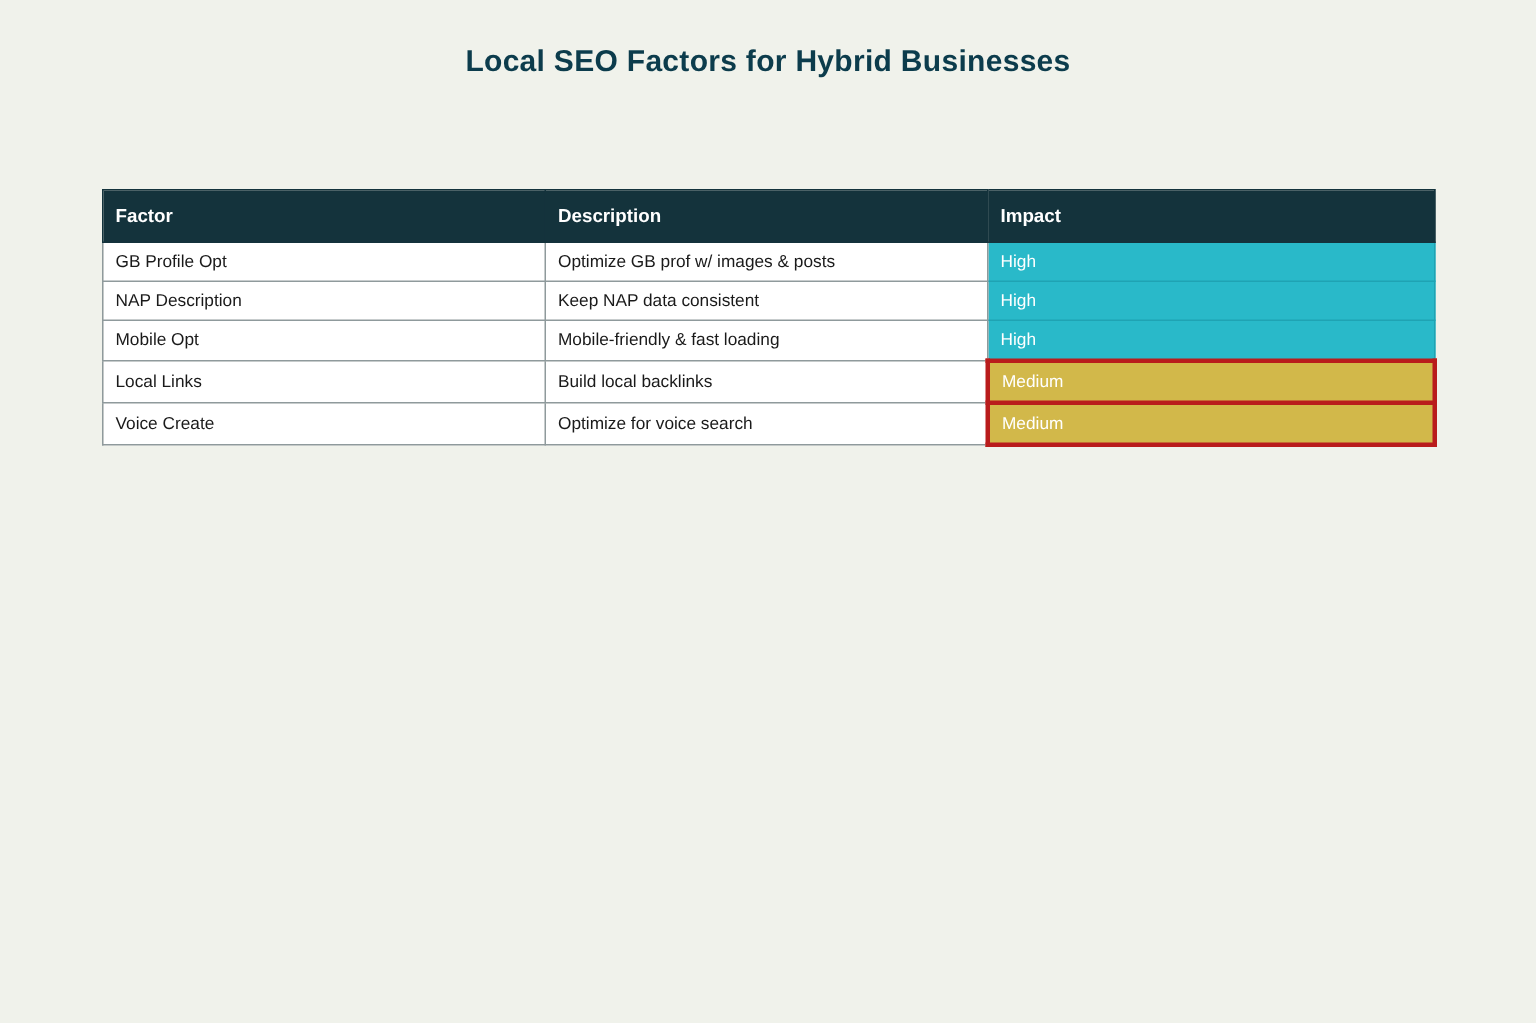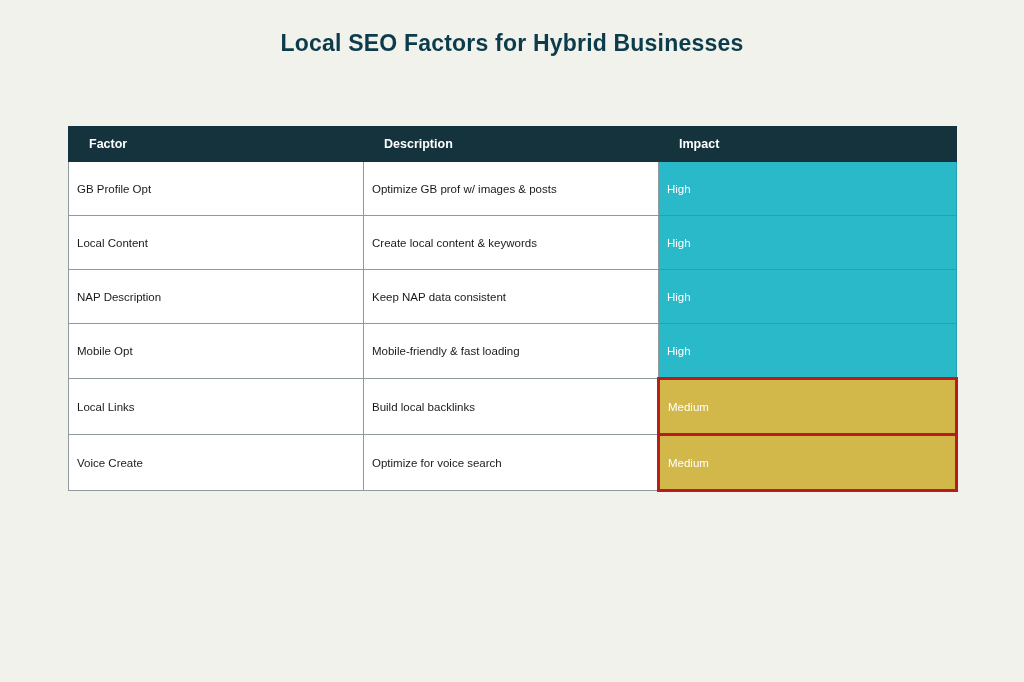--- a/index.html
+++ b/index.html
@@ -14,21 +14,21 @@
     position: relative;
     overflow: hidden;
   }
   .page-title {
     position: absolute;
     top: 30px;
     left: 0;
     width: 100%;
     text-align: center;
     margin: 0;
-    font-size: 23px;
+    font-size: 20px;
     font-weight: bold;
     color: #0c3c4c;
     letter-spacing: 0.2px;
   }
   table.seo-table {
     position: absolute;
     left: 68px;
     top: 126px;
     width: 888px;
     border-collapse: collapse;
@@ -37,26 +37,26 @@
   col.col-factor { width: 295px; }
   col.col-desc   { width: 295px; }
   col.col-impact { width: 298px; }
 
   table.seo-table th {
     background: #14333c;
     color: #ffffff;
     font-size: 12.5px;
     font-weight: bold;
     text-align: left;
-    padding: 10px 20px;
+    padding: 10px 8px;
     border: 1px solid #14333c;
   }
   table.seo-table td {
     font-size: 11.5px;
-    padding: 20px 8px;
+    padding: 6px 8px;
     height: 13px;
   }
   td.cell-plain {
     background: #ffffff;
     color: #1a1a1a;
     border: 1px solid #8f9a9c;
   }
   td.cell-impact {
     color: #ffffff;
   }
@@ -88,25 +88,20 @@
       <th>Impact</th>
     </tr>
   </thead>
   <tbody>
     <tr>
       <td class="cell-plain">GB Profile Opt</td>
       <td class="cell-plain">Optimize GB prof w/ images &amp; posts</td>
       <td class="cell-impact impact-high">High</td>
     </tr>
     <tr>
-      <td class="cell-plain">Local Content</td>
-      <td class="cell-plain">Create local content &amp; keywords</td>
-      <td class="cell-impact impact-high">High</td>
-    </tr>
-    <tr>
       <td class="cell-plain">NAP Description</td>
       <td class="cell-plain">Keep NAP data consistent</td>
       <td class="cell-impact impact-high">High</td>
     </tr>
     <tr>
       <td class="cell-plain">Mobile Opt</td>
       <td class="cell-plain">Mobile-friendly &amp; fast loading</td>
       <td class="cell-impact impact-high">High</td>
     </tr>
     <tr>

